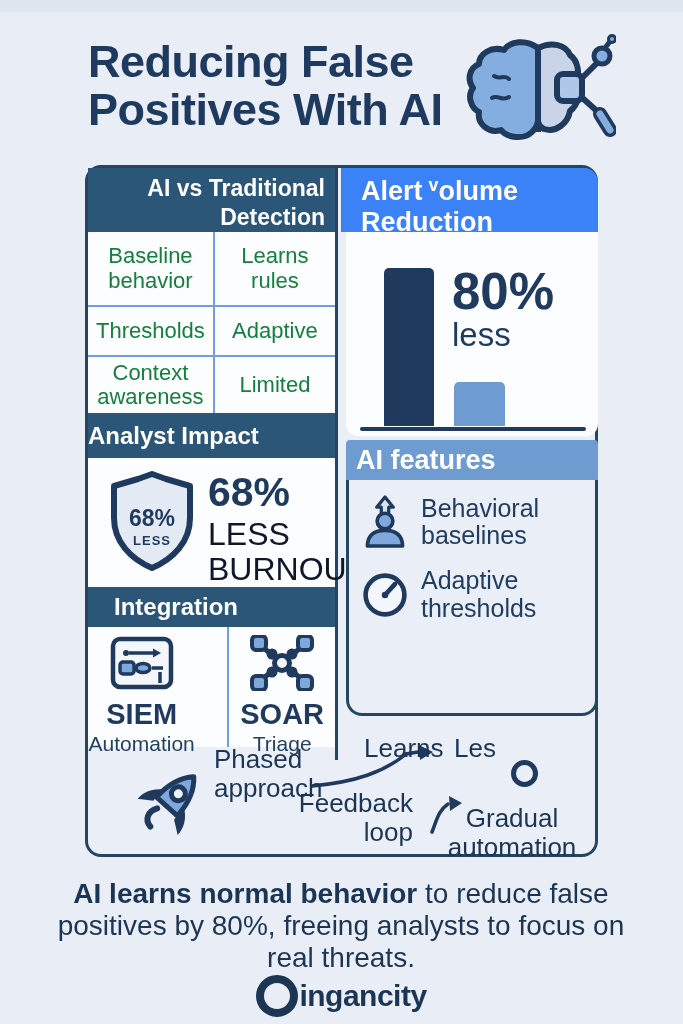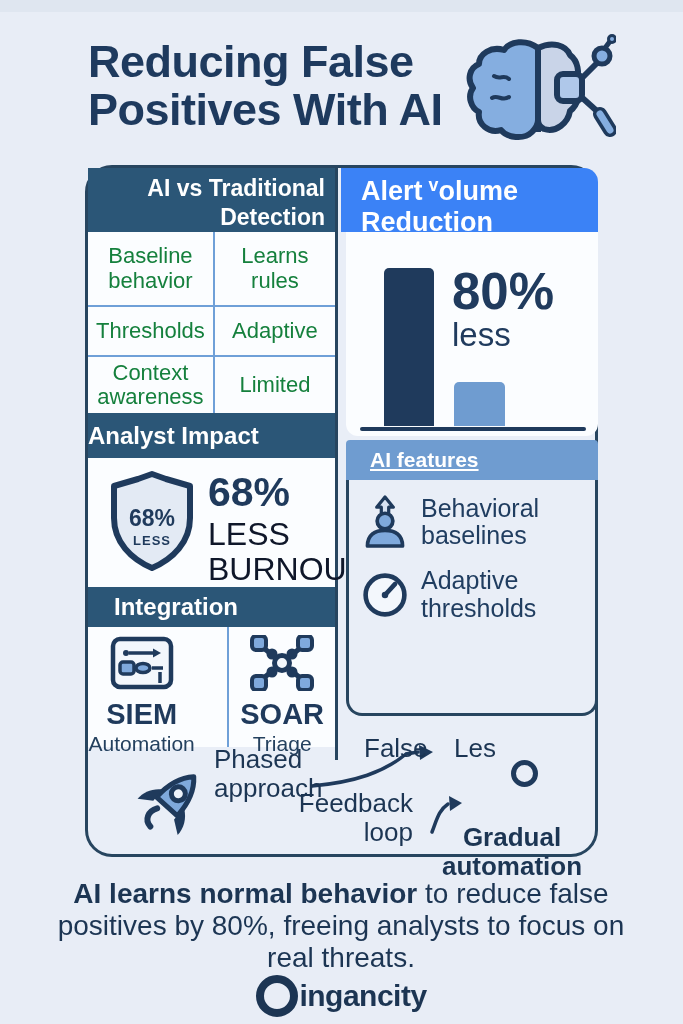--- a/index.html
+++ b/index.html
@@ -7,21 +7,21 @@
   .page { position:relative; width:683px; height:1024px; background:#E8EDF6; overflow:hidden;
           color:#1F3A5C; margin:12px auto; }
 
   
   .main-title { position:absolute; left:88px; top:26px; font-size:45px; font-weight:bold;
                 line-height:1.06; letter-spacing:-0.5px; color:#1E3A5E; }
   .brain-wrap { position:absolute; left:464px; top:22px; width:152px; height:112px; }
 
   
   .card { position:absolute; left:85px; top:153px; width:513px; height:692px;
-          background:#E9EEF7; border:3px solid #27455F; border-radius:27px; }
+          background:#E9EEF7; border:3px solid #27455F; border-radius:16px; }
 
   .col-left { position:absolute; left:0; top:0; width:250px; height:592px;
               border-right:3px solid #27455F; display:flex; flex-direction:column; }
   .sec-h { background:#2B5677; color:#FFFFFF; font-weight:bold; }
   .cmp-h { height:64px; font-size:23px; line-height:1.25; text-align:right; padding:6px 10px 0 26px; }
   .cmp-table { height:181px; background:#FBFDFF; display:grid;
                grid-template-columns:1fr 1fr; grid-template-rows:75px 50px 56px; }
   .cell { display:flex; align-items:center; justify-content:center; text-align:center;
           font-size:22px; line-height:1.1; color:#15803d; padding:0 8px; }
   .cell.cl { border-right:2px solid #6FA0D8; }
@@ -56,37 +56,37 @@
   .bar { position:absolute; bottom:10px; border-radius:5px 5px 0 0; }
   .bar-before { left:38px; width:50px; background:#1F3A5C; }
   .bar-after  { left:108px; width:51px; background:#6F9CD0; }
   .axis-line { position:absolute; left:14px; right:12px; bottom:5px; height:4px;
                background:#1F3A5C; border-radius:2px; }
   .alert-stat { position:absolute; left:106px; top:36px; }
   .alert-stat-val { font-size:51px; font-weight:bold; line-height:0.95; color:#203B5E; }
   .alert-stat-label { font-size:33px; font-weight:500; line-height:1.15; color:#203B5E; }
 
   .feat-panel { position:absolute; left:5px; top:272px; width:252px; height:280px; }
-  .feat-h { height:40px; background:#6F9CD0; color:#fff; font-size:21px; font-weight:bold;
-            line-height:40px; padding-left:24px; border-radius:4px 4px 0 0;text-decoration:underline; }
+  .feat-h { height:40px; background:#6F9CD0; color:#fff; font-size:27px; font-weight:bold;
+            line-height:40px; padding-left:10px; border-radius:4px 4px 0 0; }
   .feat-body { height:236px; background:#E9EEF7; border:3px solid #27455F; border-top:none;
                border-radius:0 0 16px 16px; padding:14px 0 0 12px; }
   .feat-item { display:flex; align-items:center; margin-bottom:17px; }
   .feat-icon { width:48px; flex:0 0 48px; margin-right:12px; display:flex; justify-content:center; }
   .feat-label { font-size:25px; line-height:1.1; color:#203D60; width:150px; }
 
   
   .flow-svg { position:absolute; left:0; top:552px; width:513px; height:138px; }
   .rocket-wrap { position:absolute; left:46px; top:596px; width:74px; height:78px; }
   .flow-text { position:absolute; font-size:26px; color:#1C3553; line-height:1.12; }
   .phased { left:126px; top:577px; width:110px; }
   .start-lbl { left:276px; top:566px; }
   .les-lbl { left:366px; top:566px; }
   .feedback { left:203px; top:621px; width:122px; text-align:right; }
-  .gradual { left:352px; top:655px; width:144px; text-align:center;font-weight:bold; }
+  .gradual { left:352px; top:636px; width:144px; text-align:center; }
   .flow-ring { position:absolute; left:423px; top:592px; width:27px; height:27px;
                border:5px solid #1F3A5C; border-radius:50%; }
 
   
   .summary { position:absolute; left:31px; top:866px; width:620px; text-align:center;
              font-size:28px; line-height:1.14; color:#1C3553; }
   .summary b { font-weight:bold; }
   .brand { position:absolute; left:0; top:963px; width:683px; display:flex;
            align-items:center; justify-content:center; gap:1px; }
   .brand-ring { width:42px; height:42px; border:8px solid #1C3553; border-radius:50%; }
@@ -255,21 +255,21 @@
           <path d="M37 4 C47 14 51 28 51 44 L23 44 C23 28 27 14 37 4 Z" fill="#7FA9DC" stroke="#1F3A5C" stroke-width="5" stroke-linejoin="round"></path>
           <path d="M23 34 C14 40 10 49 10 58 L23 49 Z" fill="#1F3A5C"></path>
           <path d="M51 34 C60 40 64 49 64 58 L51 49 Z" fill="#1F3A5C"></path>
           <circle cx="37" cy="27" r="7" fill="#EDF3FB" stroke="#1F3A5C" stroke-width="5"></circle>
           <path d="M31 52 C26 60 29 69 38 70" fill="none" stroke="#1F3A5C" stroke-width="6" stroke-linecap="round"></path>
         </g>
       </svg>
     </div>
 
     <div class="flow-text phased">Phased approach</div>
-    <div class="flow-text start-lbl">False</div>
+    <div class="flow-text start-lbl">Learns</div>
     <div class="flow-text les-lbl">Les</div>
     <div class="flow-text feedback">Feedback loop</div>
     <div class="flow-text gradual">Gradual automation</div>
     <div class="flow-ring"></div>
   </div>
 
   <p class="summary"><b>AI learns normal behavior</b><span> to reduce false positives by 80%, freeing analysts to focus on real threats.</span></p>
 
   <div class="brand">
     <div class="brand-ring"></div>

